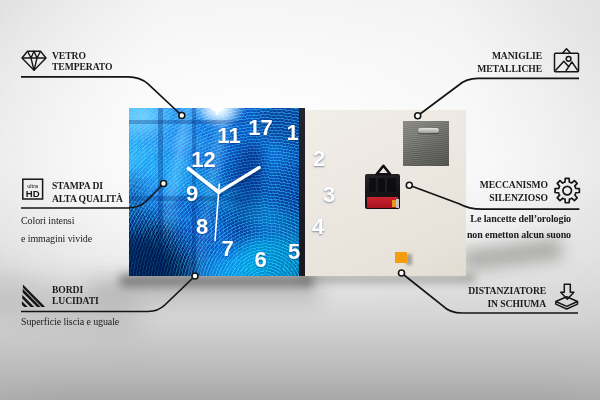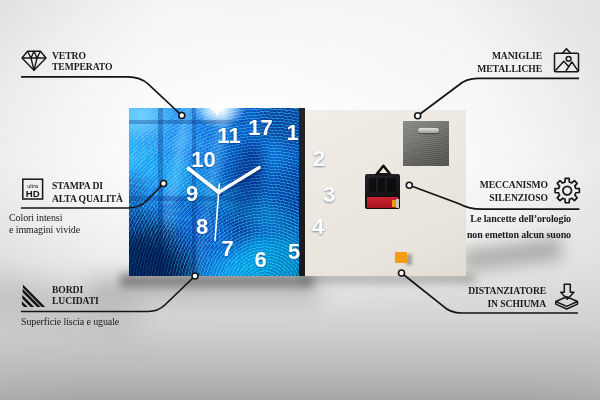--- a/index.html
+++ b/index.html
@@ -135,21 +135,21 @@
   <span class="num" style="left:216.5px;top:127.5px;">17</span>
   <span class="num" style="left:248.5px;top:133px;">1</span>
   <span class="num" style="left:275px;top:159px;">2</span>
   <span class="num" style="left:285px;top:194.5px;">3</span>
   <span class="num" style="left:274px;top:227px;">4</span>
   <span class="num" style="left:250px;top:251.5px;">5</span>
   <span class="num" style="left:216.5px;top:259.5px;">6</span>
   <span class="num" style="left:183.5px;top:249px;">7</span>
   <span class="num" style="left:158px;top:226.5px;">8</span>
   <span class="num" style="left:148px;top:194px;">9</span>
-  <span class="num" style="left:159.5px;top:159.5px;">10</span>
+  <span class="num" style="left:159.5px;top:159.5px;">12</span>
   <span class="num" style="left:185px;top:136px;">11</span>
 
   <svg class="abs" style="left:0;top:0" width="600" height="400" viewBox="0 0 600 400">
 
     <g stroke-linecap="round">
       <line x1="218.6" y1="192.3" x2="188.4" y2="168.5" stroke="rgba(0,30,90,.35)" stroke-width="3.8" transform="translate(1.5,2.5)"></line>
       <line x1="218.6" y1="192.3" x2="259.1" y2="167.6" stroke="rgba(0,30,90,.35)" stroke-width="3.4" transform="translate(1.5,2.5)"></line>
       <line x1="218.6" y1="192.3" x2="188.4" y2="168.5" stroke="#fff" stroke-width="3.7"></line>
       <line x1="218.6" y1="192.3" x2="259.1" y2="167.6" stroke="#fff" stroke-width="3.3"></line>
       <line x1="219.3" y1="184" x2="215" y2="240.5" stroke="#fff" stroke-width="1.6"></line>
@@ -208,21 +208,21 @@
 
     <g fill="none" stroke="#161616" stroke-width="1.5" stroke-linejoin="round">
       <path d="M 564.3,284.2 h 6 v 8 h 3.6 l -6.6,7 l -6.6,-7 h 3.6 z"></path>
       <path d="M 555.8,301.5 L 566.7,296.7 L 577.5,301.5 L 566.7,306.4 Z"></path>
       <path d="M 555.8,301.5 v 2.6 L 566.7,309 L 577.5,304.1 v -2.6"></path>
     </g>
   </svg>
 
   <div class="abs title" style="left:51.7px;top:49.6px;line-height:11.3px;">VETRO<br>TEMPERATO</div>
   <div class="abs title" style="left:51.9px;top:179.4px;line-height:12.8px;">STAMPA DI<br>ALTA QUALITÀ</div>
-  <div class="abs sub" style="left:9px;top:212.4px;line-height:12px;">Colori intensi<br>e immagini vivide</div>
+  <div class="abs sub" style="left:21px;top:212.4px;line-height:18px;">Colori intensi<br>e immagini vivide</div>
   <div class="abs title" style="left:51.9px;top:283.9px;line-height:11.4px;">BORDI<br>LUCIDATI</div>
   <div class="abs sub" style="left:21px;top:317px;">Superficie liscia e uguale</div>
 
   <div class="abs title r" style="right:58.4px;top:48.9px;line-height:13.5px;">MANIGLIE<br>METALLICHE</div>
   <div class="abs title r" style="right:52.1px;top:178.4px;line-height:13px;">MECCANISMO<br>SILENZIOSO</div>
   <div class="abs sub r" style="right:29px;top:211.4px;line-height:16px;font-weight:bold;">Le lancette dell’orologio<br>non emetton alcun suono</div>
   <div class="abs title r" style="right:54.3px;top:284.4px;line-height:13px;">DISTANZIATORE<br>IN SCHIUMA</div>
 </div>
 
 </body></html>

